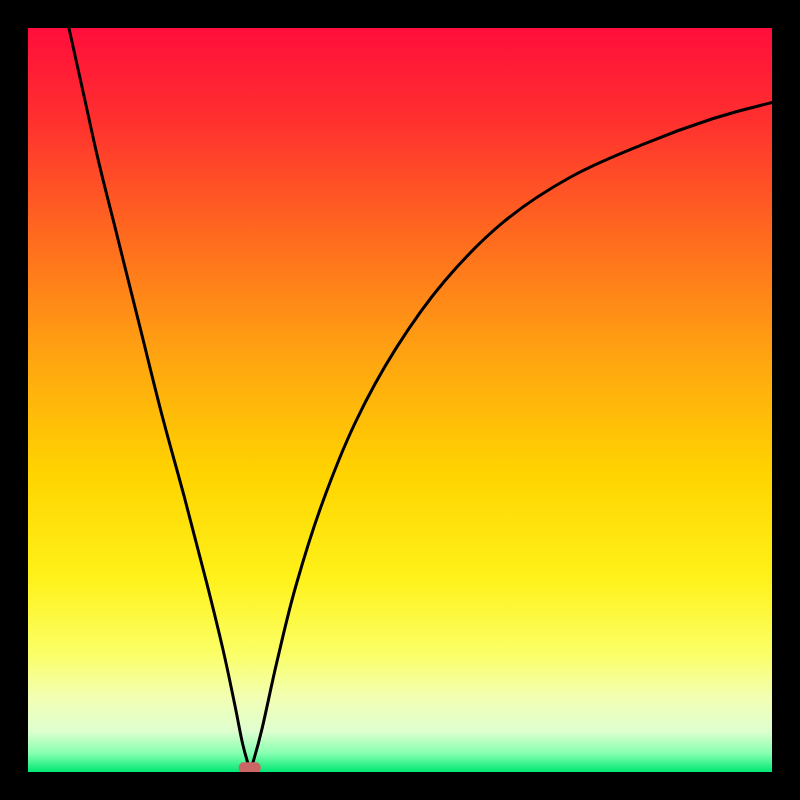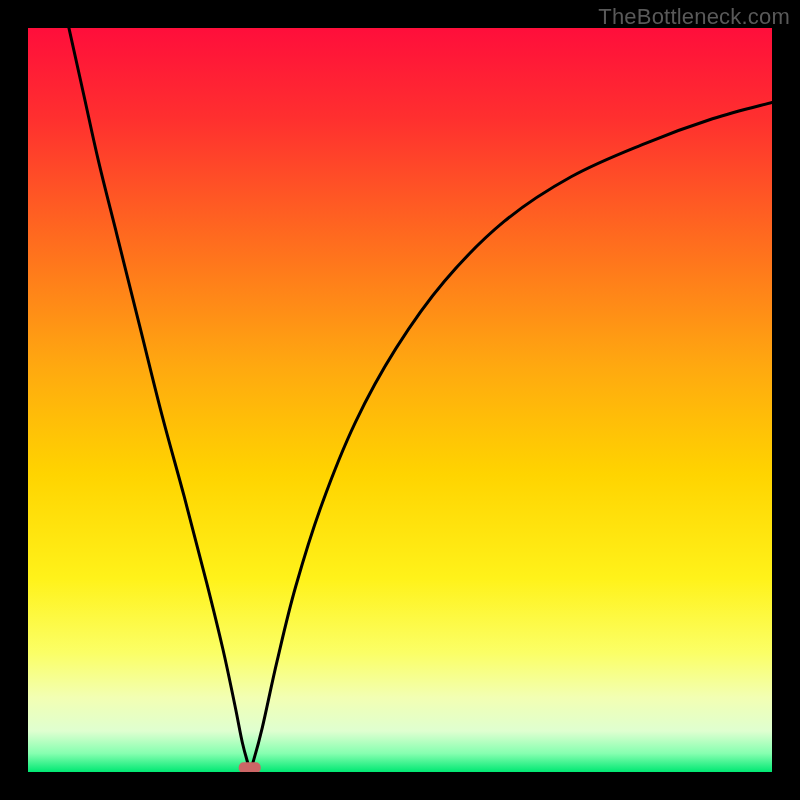--- a/index.html
+++ b/index.html
@@ -54,14 +54,13 @@
             <stop offset="97.5%" stop-color="#86ffb0"></stop>
             <stop offset="100%" stop-color="#00e873"></stop>
           </linearGradient>
       </defs>
       <rect x="0" y="0" width="744" height="744" fill="url(#bg-grad)"></rect>
       <path id="curve-left" fill="none" stroke="#000" stroke-width="3" stroke-linecap="round" d="M 40.92 0.00 C 43.60 12.05, 50.44 42.85, 55.80 66.96 C 61.16 91.07, 64.65 108.48, 70.68 133.92 C 76.71 159.36, 81.91 178.86, 89.28 208.32 C 96.65 237.78, 103.56 265.46, 111.60 297.60 C 119.64 329.74, 125.88 356.08, 133.92 386.88 C 141.96 417.68, 148.20 438.59, 156.24 468.72 C 164.28 498.85, 171.60 526.83, 178.56 554.28 C 185.52 581.73, 189.84 599.14, 194.93 621.24 C 200.02 643.34, 203.35 660.30, 206.83 677.04 C 210.31 693.78, 211.86 703.53, 214.27 714.24 C 216.68 724.95, 218.88 731.60, 220.22 736.56 C 221.56 741.52, 221.44 740.83, 221.71 741.77"></path>
       <path id="curve-right" fill="none" stroke="#000" stroke-width="3" stroke-linecap="round" d="M 221.71 741.77 C 222.38 740.16, 223.16 740.47, 225.43 732.84 C 227.71 725.21, 230.07 717.44, 234.36 699.36 C 238.65 681.28, 243.21 657.84, 249.24 632.40 C 255.27 606.96, 259.80 586.12, 267.84 558.00 C 275.88 529.88, 283.17 505.62, 293.88 476.16 C 304.59 446.70, 313.97 422.44, 327.36 394.32 C 340.75 366.20, 352.21 345.36, 368.28 319.92 C 384.35 294.48, 397.22 275.73, 416.64 252.96 C 436.06 230.19, 453.39 212.19, 476.16 193.44 C 498.93 174.69, 517.68 162.86, 543.12 148.80 C 568.56 134.74, 592.08 125.77, 617.52 115.32 C 642.96 104.87, 661.71 98.13, 684.48 90.77 C 707.25 83.40, 733.29 77.35, 744.00 74.40"></path>
       <rect id="dip-marker" rx="5" ry="5" width="22" height="11" x="210.71" y="734.28" fill="#cc6666"></rect>
     </svg>
   </div>
-  <div class="watermark">TheBottleneck.com</div>
 </div>
 
 </body></html>

